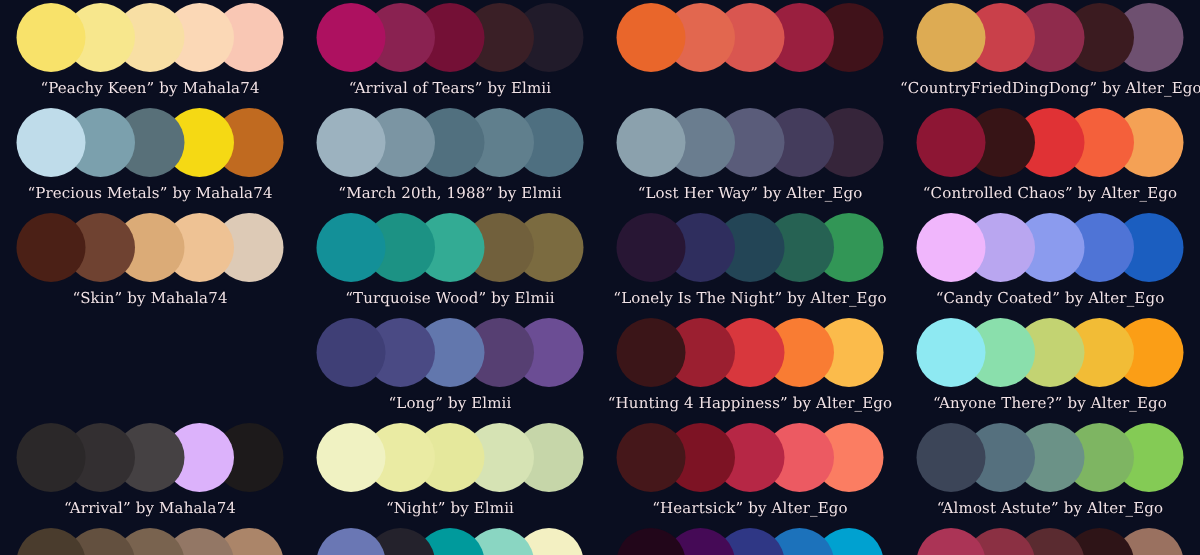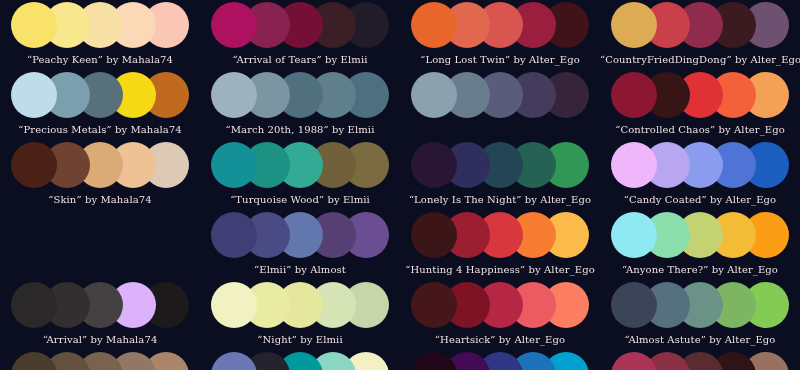--- a/index.html
+++ b/index.html
@@ -80,21 +80,20 @@
       <div class="palette-caption">“Arrival of Tears” by Elmii</div>
     </div>
     <div class="palette-cell" style="left: 400px; top: 2px;">
       <div class="swatch-row">
         <div class="swatch s0" title="#e9662b" style="background: rgb(233, 102, 43);"></div>
         <div class="swatch s1" title="#e2674f" style="background: rgb(226, 103, 79);"></div>
         <div class="swatch s2" title="#d95650" style="background: rgb(217, 86, 80);"></div>
         <div class="swatch s3" title="#9a1f3f" style="background: rgb(154, 31, 63);"></div>
         <div class="swatch s4" title="#40121a" style="background: rgb(64, 18, 26);"></div>
       </div>
-      <div class="palette-caption">“Long Lost Twin” by Alter_Ego</div>
     </div>
     <div class="palette-cell" style="left: 600px; top: 2px;">
       <div class="swatch-row">
         <div class="swatch s0" title="#ddab53" style="background: rgb(221, 171, 83);"></div>
         <div class="swatch s1" title="#c9404a" style="background: rgb(201, 64, 74);"></div>
         <div class="swatch s2" title="#8f2b4c" style="background: rgb(143, 43, 76);"></div>
         <div class="swatch s3" title="#3b1b20" style="background: rgb(59, 27, 32);"></div>
         <div class="swatch s4" title="#6e5070" style="background: rgb(110, 80, 112);"></div>
       </div>
       <div class="palette-caption">“CountryFriedDingDong” by Alter_Ego</div>
@@ -120,20 +119,21 @@
       <div class="palette-caption">“March 20th, 1988” by Elmii</div>
     </div>
     <div class="palette-cell" style="left: 400px; top: 72px;">
       <div class="swatch-row">
         <div class="swatch s0" title="#8ba1ad" style="background: rgb(139, 161, 173);"></div>
         <div class="swatch s1" title="#6a7d8f" style="background: rgb(106, 125, 143);"></div>
         <div class="swatch s2" title="#5a5c7a" style="background: rgb(90, 92, 122);"></div>
         <div class="swatch s3" title="#443c5c" style="background: rgb(68, 60, 92);"></div>
         <div class="swatch s4" title="#36253a" style="background: rgb(54, 37, 58);"></div>
       </div>
+      <div class="palette-caption">“Lost Her Way” by Alter_Ego</div>
     </div>
     <div class="palette-cell" style="left: 600px; top: 72px;">
       <div class="swatch-row">
         <div class="swatch s0" title="#8d1634" style="background: rgb(141, 22, 52);"></div>
         <div class="swatch s1" title="#371416" style="background: rgb(55, 20, 22);"></div>
         <div class="swatch s2" title="#e03235" style="background: rgb(224, 50, 53);"></div>
         <div class="swatch s3" title="#f4603b" style="background: rgb(244, 96, 59);"></div>
         <div class="swatch s4" title="#f4a155" style="background: rgb(244, 161, 85);"></div>
       </div>
       <div class="palette-caption">“Controlled Chaos” by Alter_Ego</div>
@@ -179,21 +179,21 @@
       <div class="palette-caption">“Candy Coated” by Alter_Ego</div>
     </div>
     <div class="palette-cell" style="left: 200px; top: 212px;">
       <div class="swatch-row">
         <div class="swatch s0" title="#3f3f76" style="background: rgb(63, 63, 118);"></div>
         <div class="swatch s1" title="#4a4a84" style="background: rgb(74, 74, 132);"></div>
         <div class="swatch s2" title="#6277ad" style="background: rgb(98, 119, 173);"></div>
         <div class="swatch s3" title="#563f72" style="background: rgb(86, 63, 114);"></div>
         <div class="swatch s4" title="#6b4d94" style="background: rgb(107, 77, 148);"></div>
       </div>
-      <div class="palette-caption">“Elmii” by Almost</div>
+      <div class="palette-caption">“Long” by Elmii</div>
     </div>
     <div class="palette-cell" style="left: 400px; top: 212px;">
       <div class="swatch-row">
         <div class="swatch s0" title="#3b1518" style="background: rgb(59, 21, 24);"></div>
         <div class="swatch s1" title="#9b1f30" style="background: rgb(155, 31, 48);"></div>
         <div class="swatch s2" title="#d8373d" style="background: rgb(216, 55, 61);"></div>
         <div class="swatch s3" title="#f97c33" style="background: rgb(249, 124, 51);"></div>
         <div class="swatch s4" title="#fbbb4b" style="background: rgb(251, 187, 75);"></div>
       </div>
       <div class="palette-caption">“Hunting 4 Happiness” by Alter_Ego</div>

